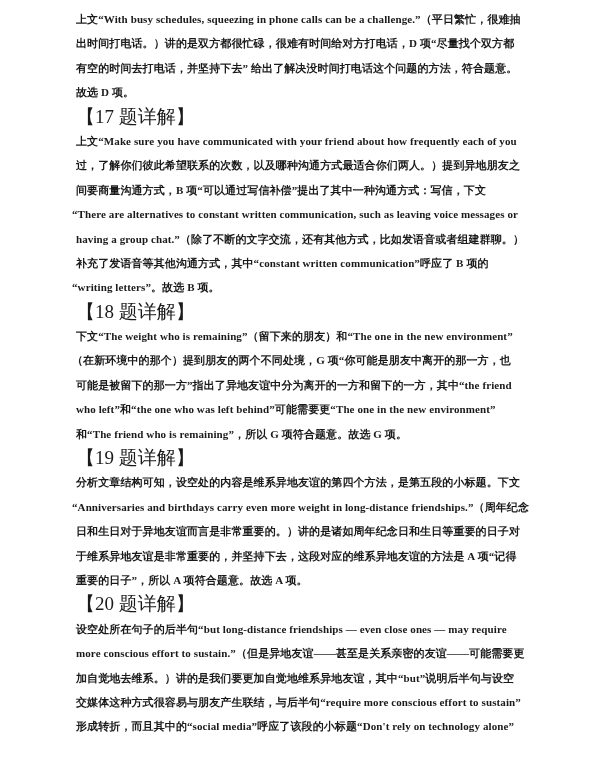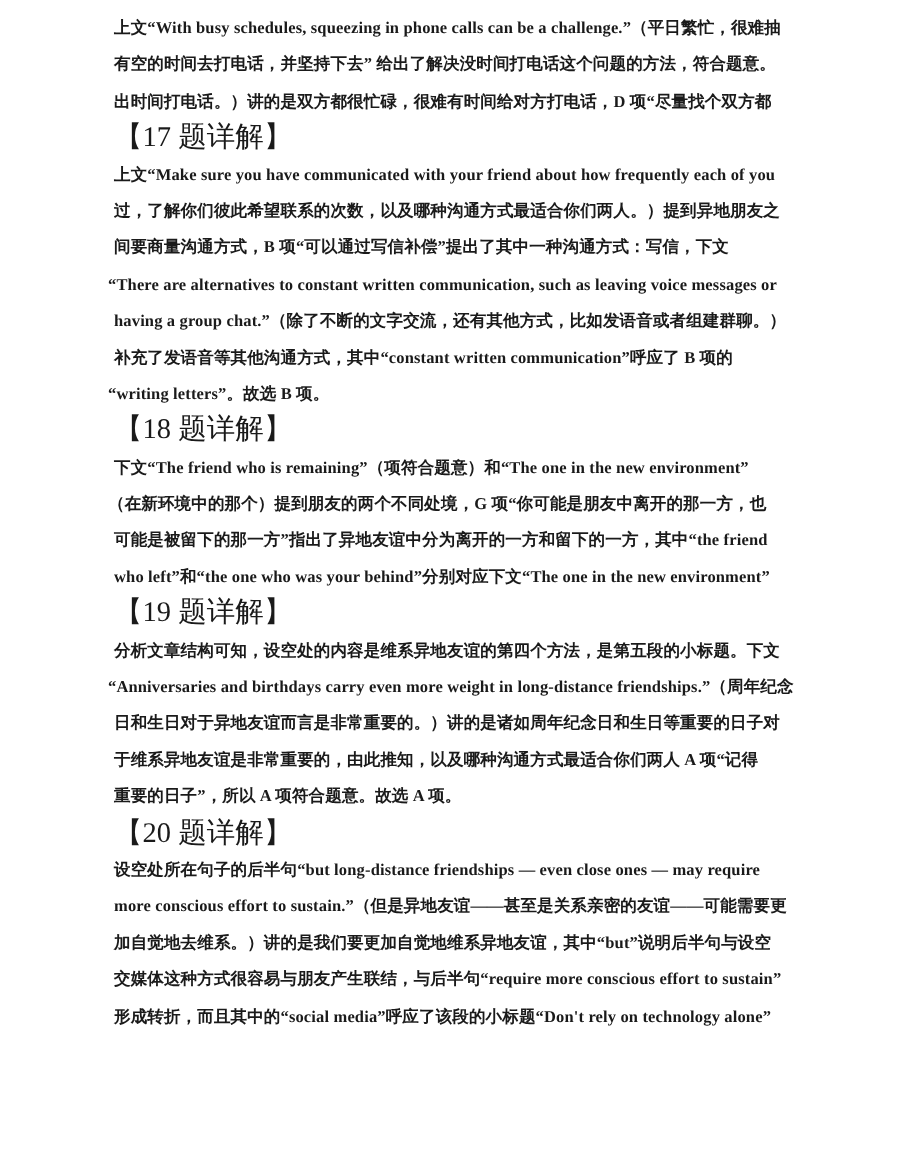--- a/index.html
+++ b/index.html
@@ -39,49 +39,51 @@
       white-space: nowrap;
     }
   </style>
 </head>
 <body>
 
 <div class="page">
 
   <div>
     <div class="line">上文“With busy schedules, squeezing in phone calls can be a challenge.”（平日繁忙，很难抽</div>
+    <div class="line">出时间打电话。）讲的是双方都很忙碌，很难有时间给对方打电话，D 项“尽量找个双方都</div>
     <div class="line">有空的时间去打电话，并坚持下去” 给出了解决没时间打电话这个问题的方法，符合题意。</div>
-    <div class="line">出时间打电话。）讲的是双方都很忙碌，很难有时间给对方打电话，D 项“尽量找个双方都</div>
+    <div class="line">故选 D 项。</div>
   </div>
 
   <div class="heading">【17 题详解】</div>
   <div>
     <div class="line">上文“Make sure you have communicated with your friend about how frequently each of you</div>
     <div class="line">过，了解你们彼此希望联系的次数，以及哪种沟通方式最适合你们两人。）提到异地朋友之</div>
     <div class="line">间要商量沟通方式，B 项“可以通过写信补偿”提出了其中一种沟通方式：写信，下文</div>
     <div class="line indent">“There are alternatives to constant written communication, such as leaving voice messages or</div>
     <div class="line">having a group chat.”（除了不断的文字交流，还有其他方式，比如发语音或者组建群聊。）</div>
     <div class="line">补充了发语音等其他沟通方式，其中“constant written communication”呼应了 B 项的</div>
     <div class="line indent">“writing letters”。故选 B 项。</div>
   </div>
 
   <div class="heading">【18 题详解】</div>
   <div>
-    <div class="line">下文“The friend who is remaining”（项符合题意）和“The one in the new environment”</div>
+    <div class="line">下文“The weight who is remaining”（留下来的朋友）和“The one in the new environment”</div>
     <div class="line indent">（在新环境中的那个）提到朋友的两个不同处境，G 项“你可能是朋友中离开的那一方，也</div>
     <div class="line">可能是被留下的那一方”指出了异地友谊中分为离开的一方和留下的一方，其中“the friend</div>
-    <div class="line">who left”和“the one who was your behind”分别对应下文“The one in the new environment”</div>
+    <div class="line">who left”和“the one who was left behind”可能需要更“The one in the new environment”</div>
+    <div class="line">和“The friend who is remaining”，所以 G 项符合题意。故选 G 项。</div>
   </div>
 
   <div class="heading">【19 题详解】</div>
   <div>
     <div class="line">分析文章结构可知，设空处的内容是维系异地友谊的第四个方法，是第五段的小标题。下文</div>
     <div class="line indent">“Anniversaries and birthdays carry even more weight in long-distance friendships.”（周年纪念</div>
     <div class="line">日和生日对于异地友谊而言是非常重要的。）讲的是诸如周年纪念日和生日等重要的日子对</div>
-    <div class="line">于维系异地友谊是非常重要的，由此推知，以及哪种沟通方式最适合你们两人 A 项“记得</div>
+    <div class="line">于维系异地友谊是非常重要的，并坚持下去，这段对应的维系异地友谊的方法是 A 项“记得</div>
     <div class="line">重要的日子”，所以 A 项符合题意。故选 A 项。</div>
   </div>
 
   <div class="heading">【20 题详解】</div>
   <div>
     <div class="line">设空处所在句子的后半句“but long-distance friendships — even close ones — may require</div>
     <div class="line">more conscious effort to sustain.”（但是异地友谊——甚至是关系亲密的友谊——可能需要更</div>
     <div class="line">加自觉地去维系。）讲的是我们要更加自觉地维系异地友谊，其中“but”说明后半句与设空</div>
     <div class="line">交媒体这种方式很容易与朋友产生联结，与后半句“require more conscious effort to sustain”</div>
     <div class="line">形成转折，而且其中的“social media”呼应了该段的小标题“Don't rely on technology alone”</div>

